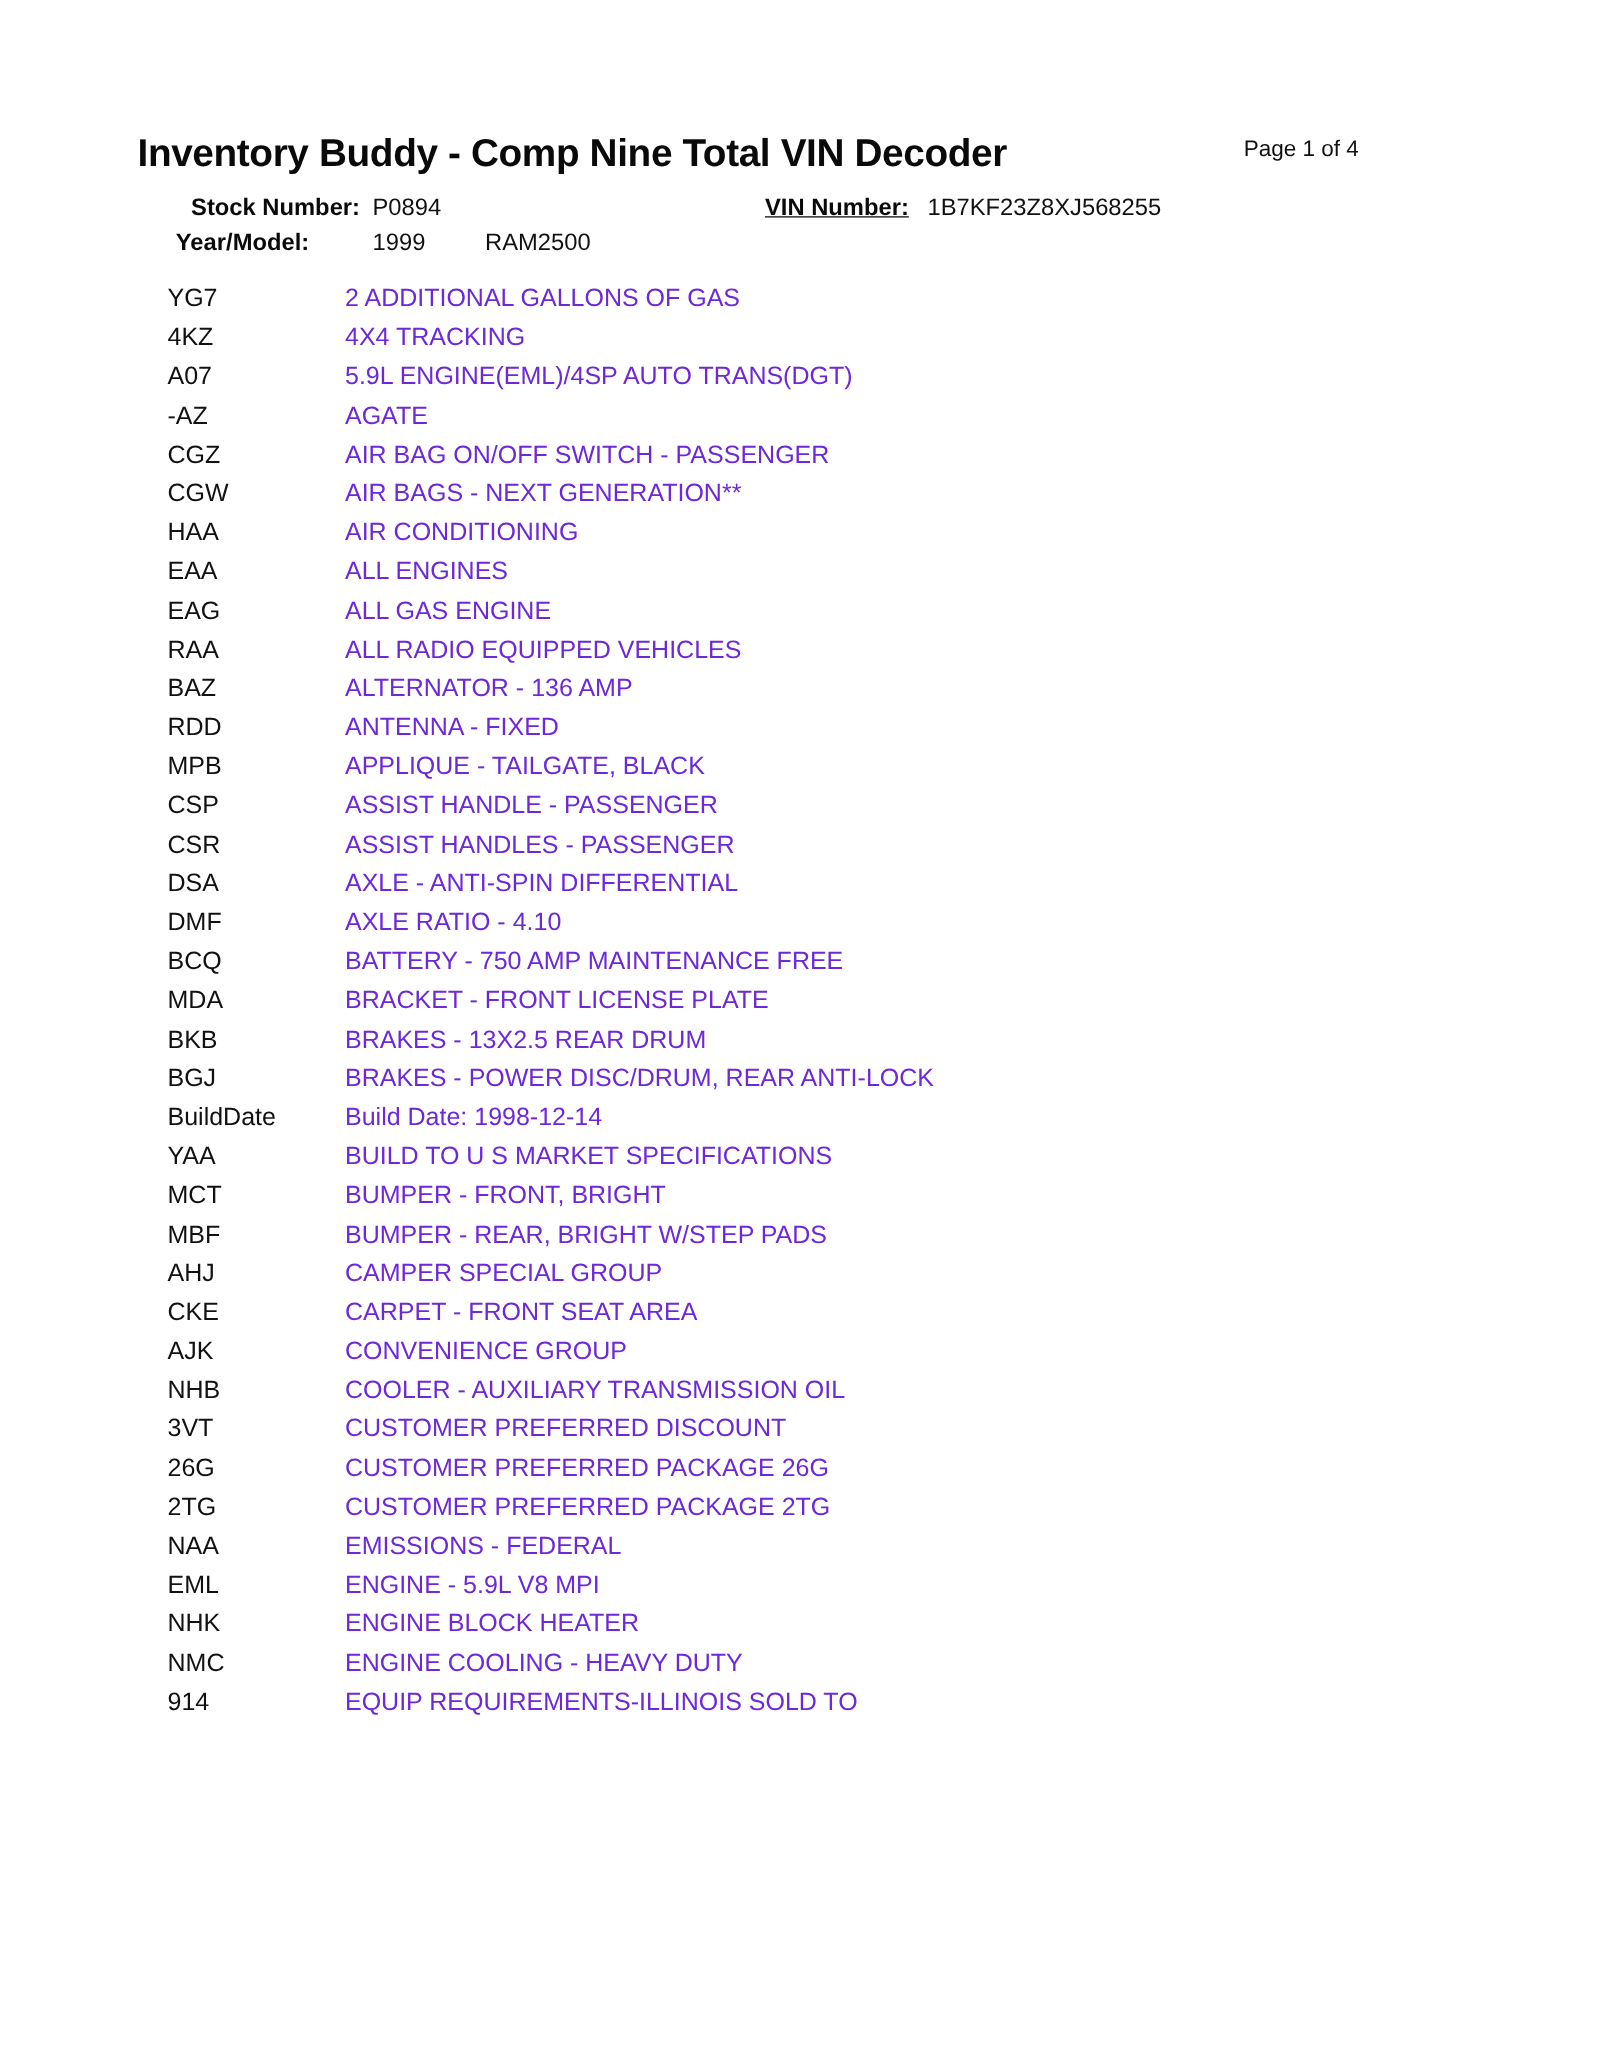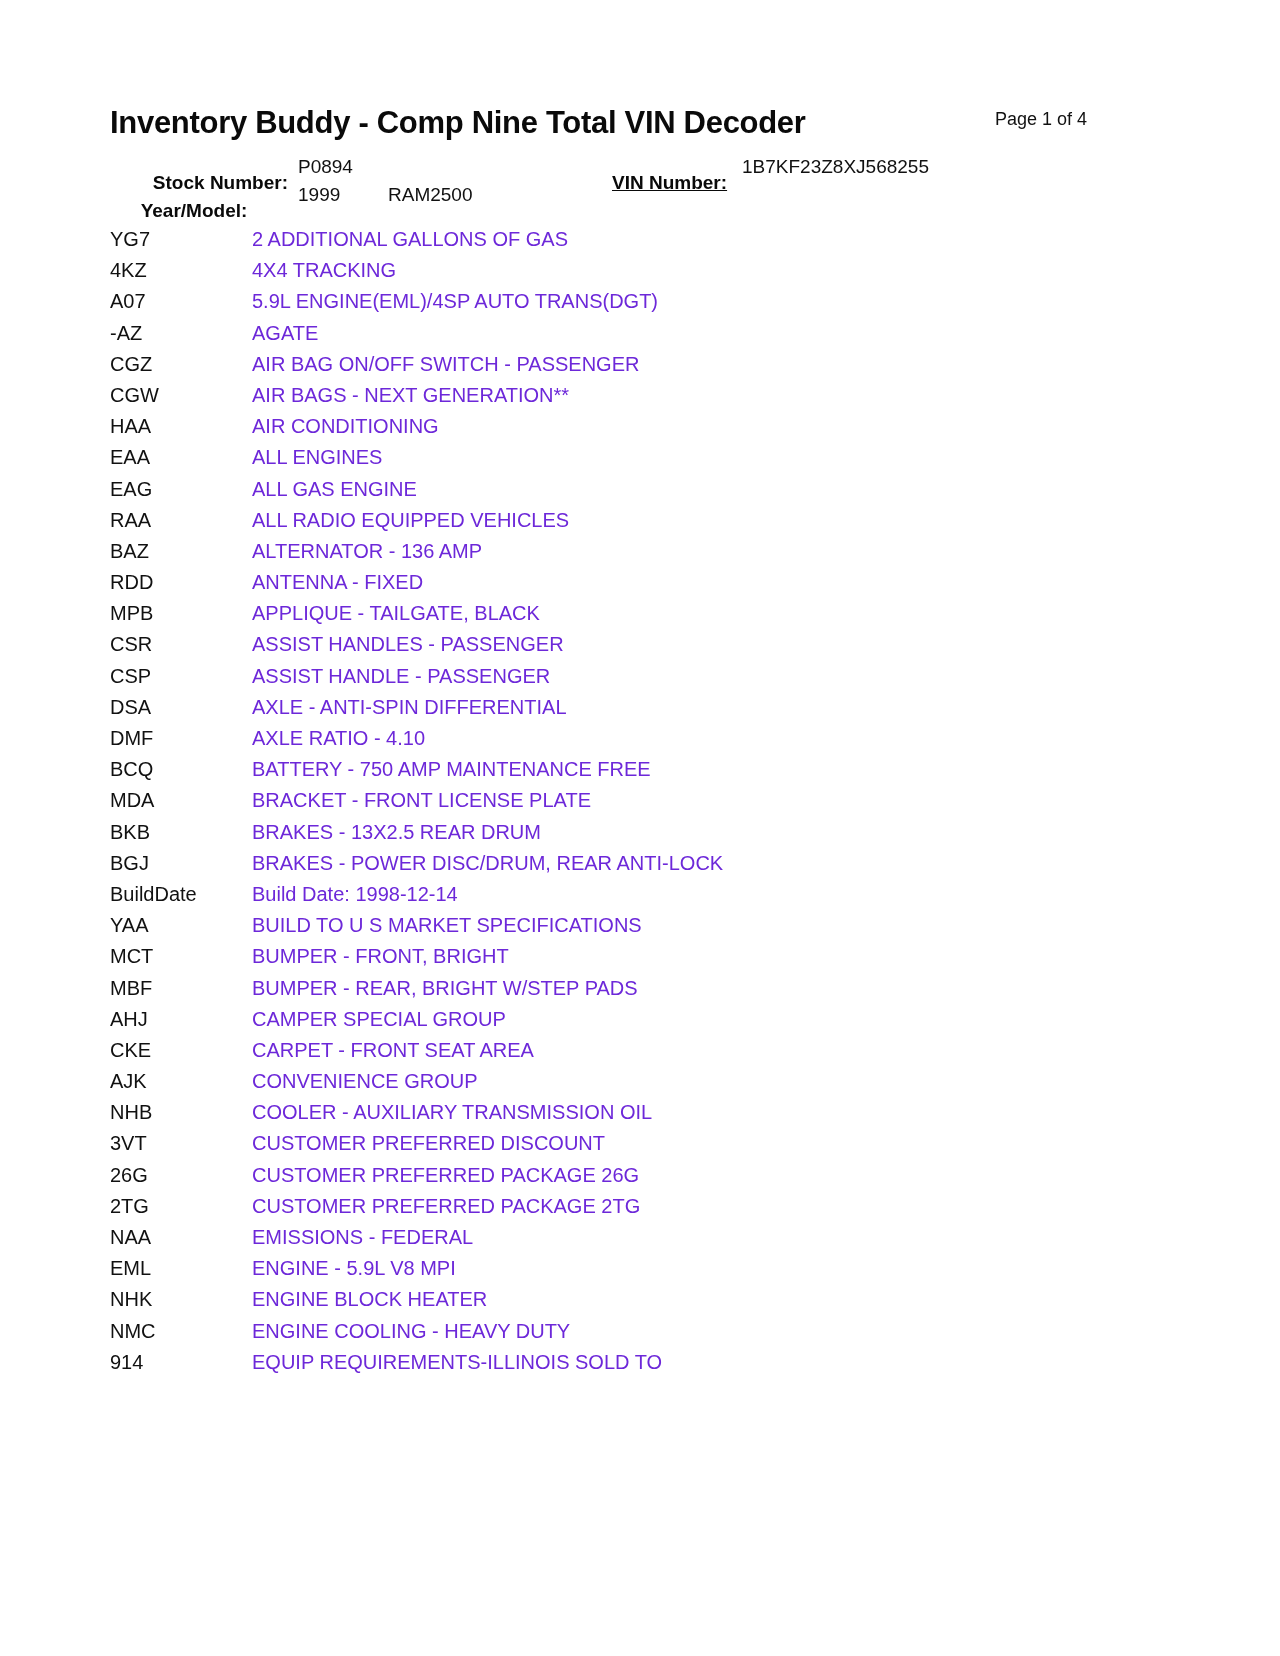--- a/index.html
+++ b/index.html
@@ -34,21 +34,20 @@
     font-size: 18px;
     color: #111111;
     white-space: nowrap;
   }
   .meta-label {
     position: absolute;
     font-size: 19px;
     font-weight: bold;
     color: #0a0a0a;
     white-space: nowrap;
-    margin-top: 16px;
   }
   .meta-value {
     position: absolute;
     font-size: 19px;
     font-weight: normal;
     color: #111111;
     white-space: nowrap;
   }
   .lbl-right {
     left: 100px;
@@ -67,20 +66,21 @@
     top: 224px;
     width: 1100px;
   }
   .code-row {
     display: flex;
     align-items: baseline;
     height: 31.2px;
     font-size: 20px;
     line-height: 31.2px;
     white-space: nowrap;
+    margin-left: 24px;
   }
   .code-cell {
     width: 142px;
     flex: 0 0 142px;
     color: #111111;
   }
   .desc-cell {
     color: #6d28d9;
   }
 </style>
@@ -164,30 +164,30 @@
       <span class="code-cell">RDD</span>
       <span class="desc-cell">ANTENNA - FIXED</span>
     </div>
 
     <div class="code-row">
       <span class="code-cell">MPB</span>
       <span class="desc-cell">APPLIQUE - TAILGATE, BLACK</span>
     </div>
 
     <div class="code-row">
+      <span class="code-cell">CSP</span>
+      <span class="desc-cell">ASSIST HANDLE - PASSENGER</span>
+    </div>
+
+    <div class="code-row">
       <span class="code-cell">CSR</span>
       <span class="desc-cell">ASSIST HANDLES - PASSENGER</span>
     </div>
 
     <div class="code-row">
-      <span class="code-cell">CSP</span>
-      <span class="desc-cell">ASSIST HANDLE - PASSENGER</span>
-    </div>
-
-    <div class="code-row">
       <span class="code-cell">DSA</span>
       <span class="desc-cell">AXLE - ANTI-SPIN DIFFERENTIAL</span>
     </div>
 
     <div class="code-row">
       <span class="code-cell">DMF</span>
       <span class="desc-cell">AXLE RATIO - 4.10</span>
     </div>
 
     <div class="code-row">

